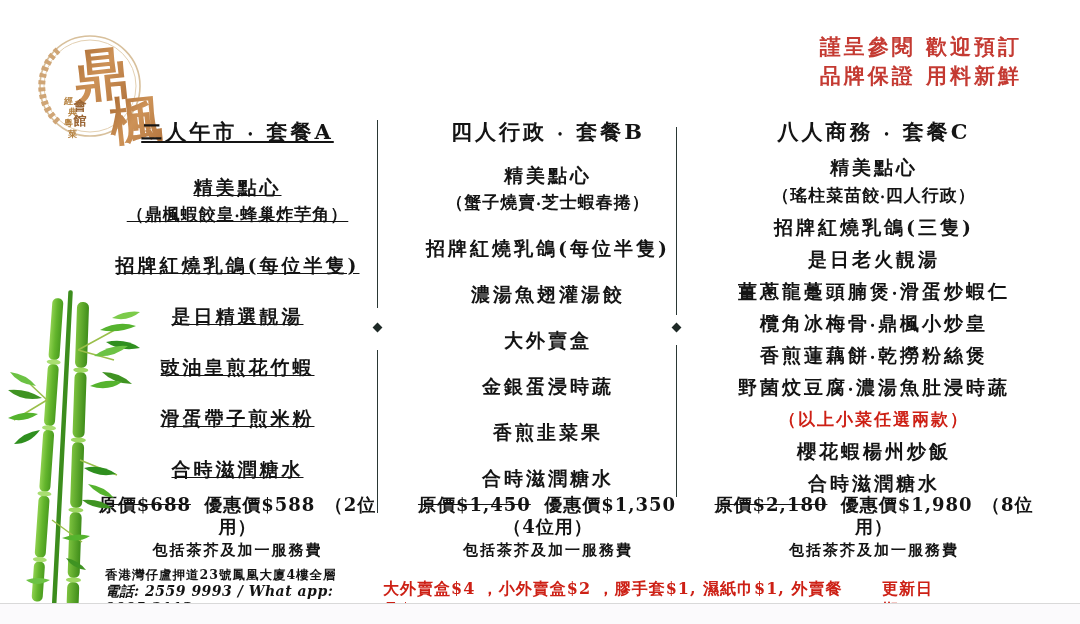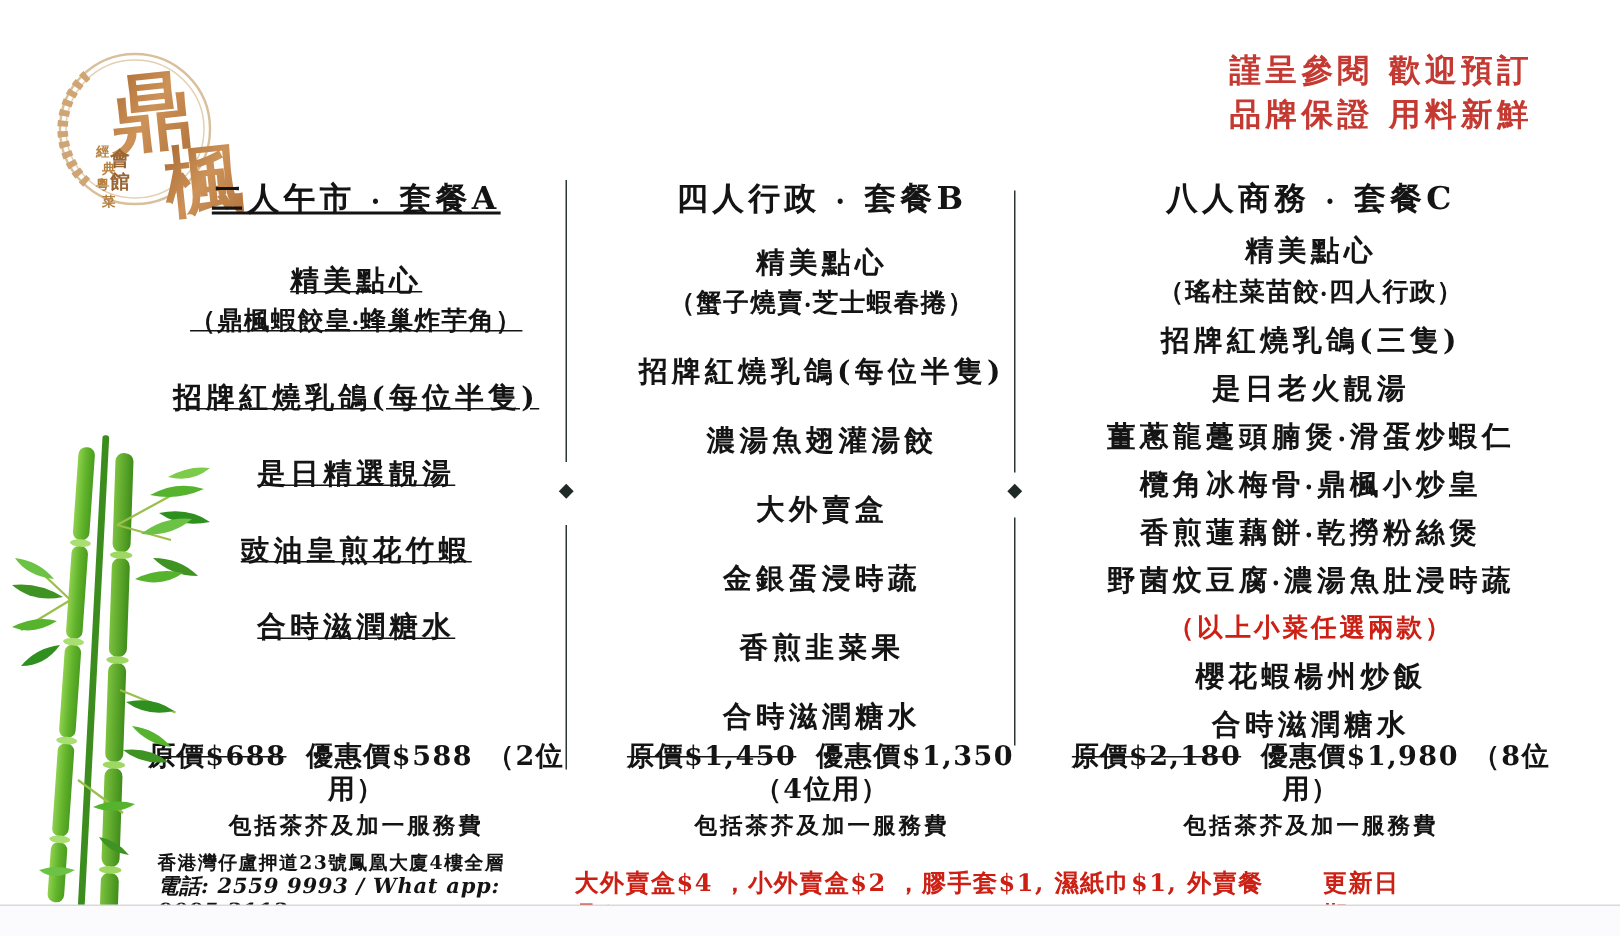--- a/index.html
+++ b/index.html
@@ -99,20 +99,21 @@
 
   <section class="menu-col col-a">
     <div class="menu-title">二人午市 ‧ 套餐A</div>
     <div>
 
     <div class="menu-row row-section">精美點心</div>
         <div class="menu-row row-paren">（鼎楓蝦餃皇‧蜂巢炸芋角）</div>
         <div class="menu-row">招牌紅燒乳鴿(每位半隻)</div>
         <div class="menu-row">是日精選靚湯</div>
         <div class="menu-row">豉油皇煎花竹蝦</div>
+        <div class="menu-row">滑蛋帶子煎米粉</div>
         <div class="menu-row">合時滋潤糖水</div>
       </div>
     <div class="price-block">
       <div class="price-line">
         <span class="price-orig">原價$688</span>
         <span class="price-sale">優惠價$588</span>
         <span class="price-note">（2位用）</span>
       </div>
       <div class="service-note">包括茶芥及加一服務費</div>
     </div>

